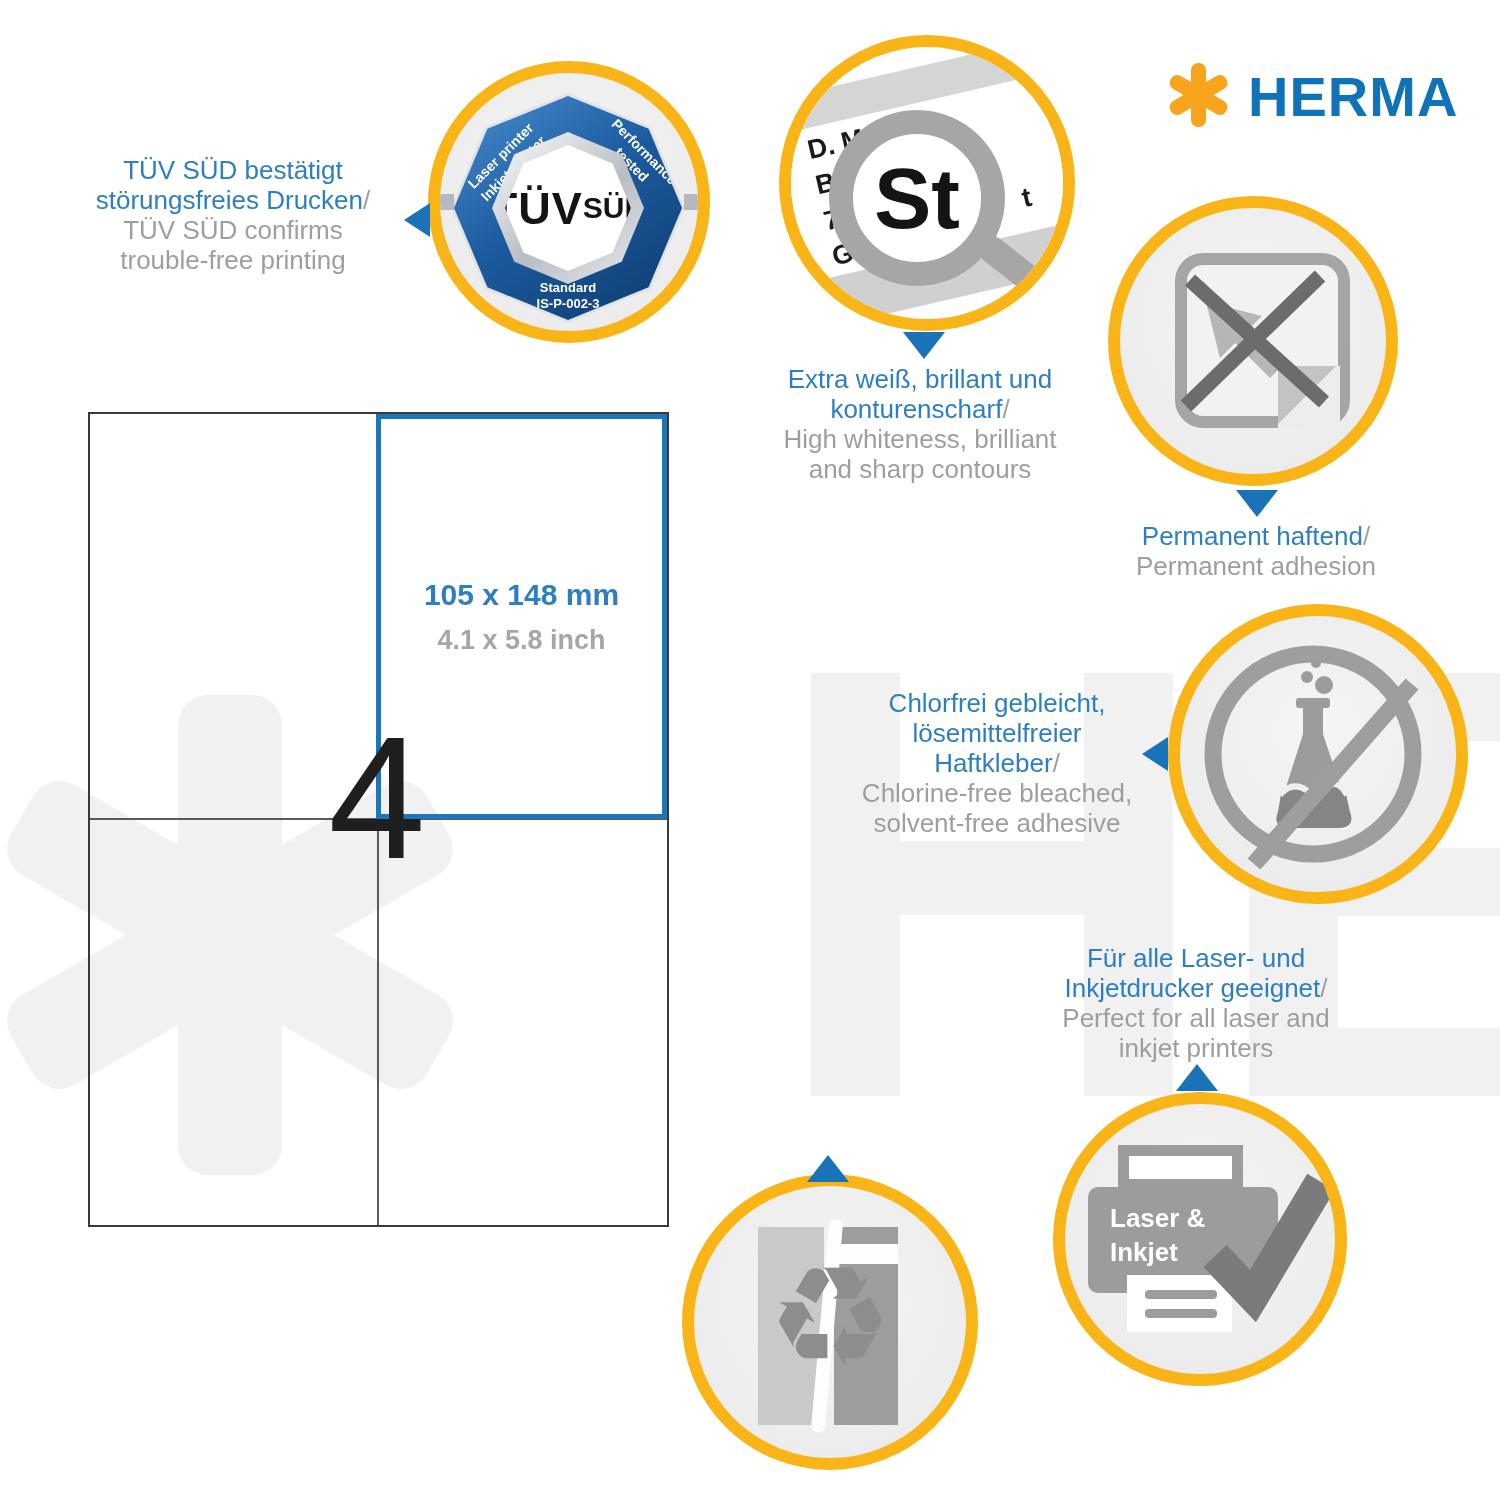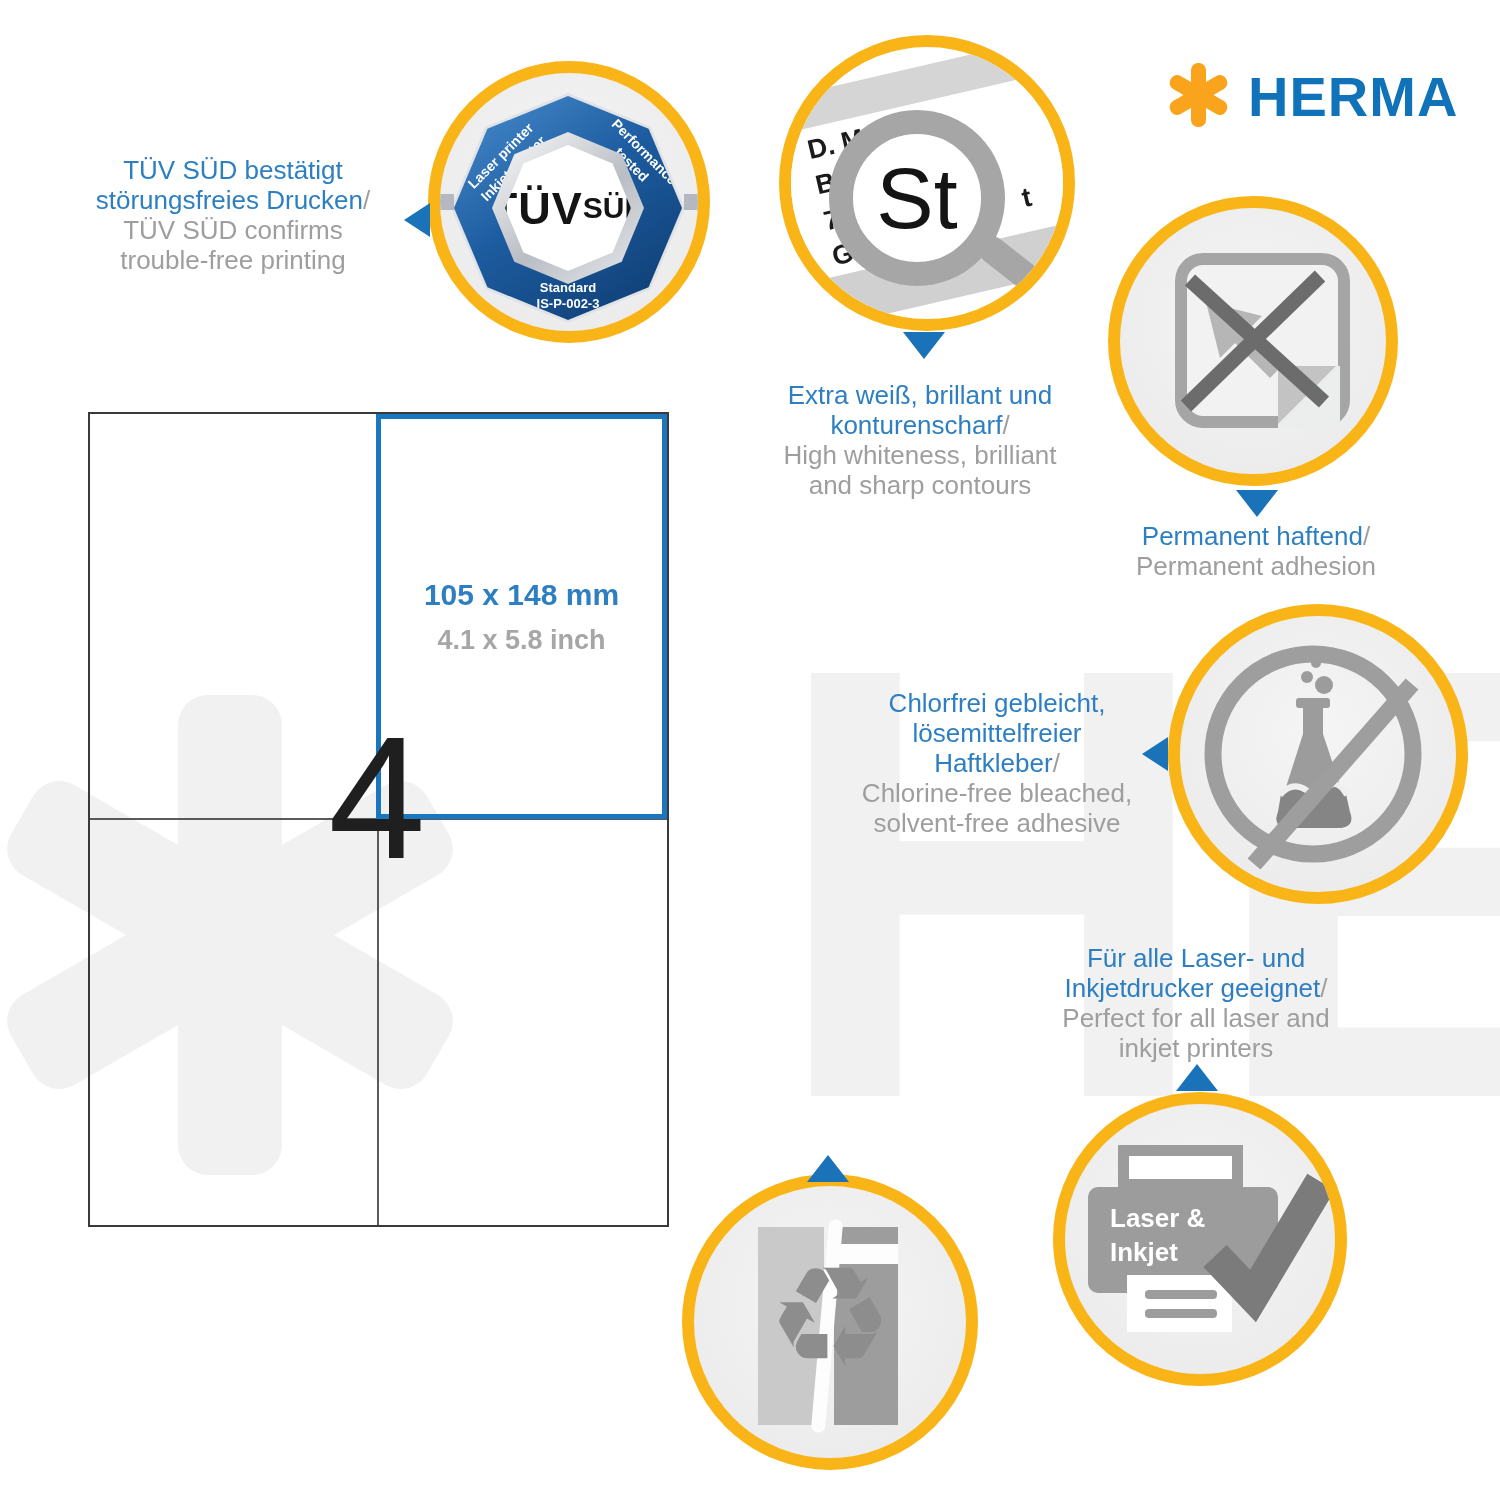--- a/index.html
+++ b/index.html
@@ -55,21 +55,21 @@
            text-align:center;white-space:pre-line;width:130px;}
   .tuv-tab{position:absolute;width:14px;height:16px;background:#b5b9bf;top:121px;}
   
   .mag-stripe{position:absolute;background:#d5d5d5;transform:rotate(-13deg);}
   .mag-card{position:absolute;left:-15px;top:55px;width:305px;height:142px;background:#ffffff;transform:rotate(-13deg);}
   .mag-addr{position:absolute;left:40px;top:4px;font-size:27px;font-weight:bold;color:#1a1a1a;
             line-height:1.35;white-space:pre-line;}
   .mag-tail{position:absolute;left:238px;top:102px;font-size:27px;font-weight:bold;color:#1a1a1a;}
   .mag-ring{position:absolute;left:38px;top:63px;width:128px;height:128px;border:24px solid #a6a6a6;
             border-radius:50%;background:#fff;display:flex;align-items:center;justify-content:center;}
-  .mag-st{font-size:86px;font-weight:normal;color:#141414;line-height:1;}
+  .mag-st{font-size:86px;font-weight:bold;color:#141414;line-height:1;}
   .mag-handle{position:absolute;left:180px;top:212px;width:100px;height:27px;background:#a6a6a6;
               border-radius:13px;transform:rotate(38deg);}
   
   .note{position:absolute;left:55px;top:45px;width:151px;height:151px;border:12px solid #a5a5a5;
         border-radius:28px;background:#f2f2f2;}
   .note-curl-cut{position:absolute;left:158px;top:158px;width:62px;height:62px;background:#eceeee;}
   .note-curl{position:absolute;left:158px;top:158px;width:0;height:0;
              border-top:58px solid #c3c3c3;border-right:58px solid transparent;}
   
   .pkg-left{position:absolute;left:64px;top:41px;width:66px;height:198px;background:#c9c9c9;}
@@ -192,21 +192,21 @@
       <path d="M150,152 L188,192 L256,78" stroke="#7b7b7b" stroke-width="32" fill="none"></path>
     </svg>
   </div>
 
   <div class="feature" style="left:33px;top:155px;width:400px;">
     <span class="de">TÜV SÜD bestätigt
 störungsfreies Drucken</span><span class="slash">/</span><span class="en">
 TÜV SÜD confirms
 trouble-free printing</span>
   </div>
-  <div class="feature" style="left:700px;top:380px;width:440px;">
+  <div class="feature" style="left:700px;top:364px;width:440px;">
     <span class="de">Extra weiß, brillant und
 konturenscharf</span><span class="slash">/</span><span class="en">
 High whiteness, brilliant
 and sharp contours</span>
   </div>
   <div class="feature" style="left:1066px;top:521px;width:380px;">
     <span class="de">Permanent haftend</span><span class="slash">/</span><span class="en">
 Permanent adhesion</span>
   </div>
   <div class="feature" style="left:823px;top:688px;width:348px;">

